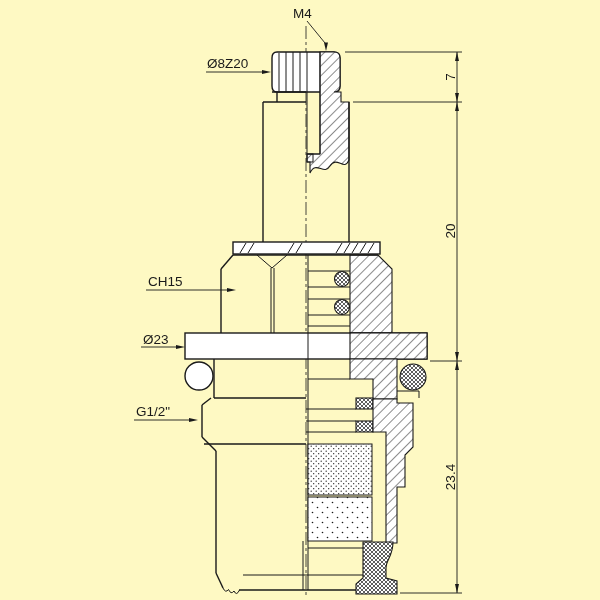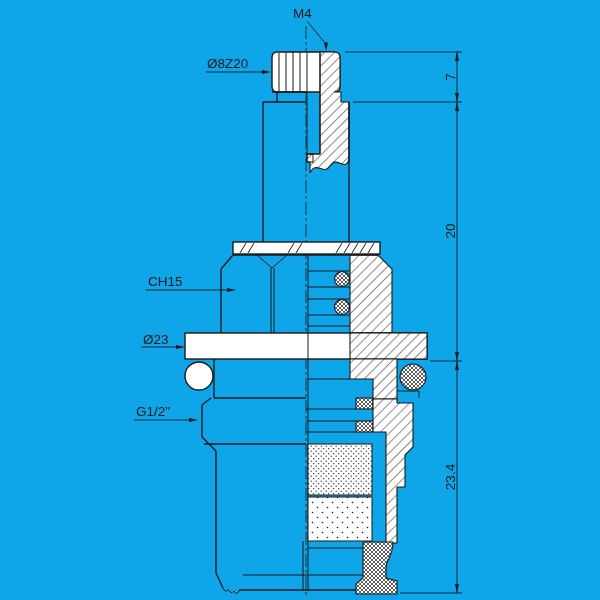--- a/index.html
+++ b/index.html
@@ -1,16 +1,16 @@
 <!DOCTYPE html>
 <html><head>
 <meta charset="utf-8">
 <style>
   html,body{margin:0;padding:0;background:#ffffff;}
-  .canvas{width:600px;height:600px;background:#0ea5e9;position:relative;overflow:hidden;
+  .canvas{width:600px;height:600px;background:#fef9c3;position:relative;overflow:hidden;
           font-family:"Liberation Sans", sans-serif;}
   svg text{font-family:"Liberation Sans", sans-serif;font-size:13.5px;fill:#1a1a1a;}
   .ol{fill:none;stroke:#1a1a1a;stroke-width:1.4;}
   .olw{fill:#ffffff;stroke:#1a1a1a;stroke-width:1.4;}
   .thin{fill:none;stroke:#1a1a1a;stroke-width:1;}
   .dim{fill:none;stroke:#1a1a1a;stroke-width:0.9;}
   .arr{fill:#1a1a1a;stroke:none;}
   .cl{fill:none;stroke:#1a1a1a;stroke-width:0.8;stroke-dasharray:13 3 3 3;}
   .hsec{fill:url(#h45);stroke:#1a1a1a;stroke-width:1.1;}
   .xsec{fill:url(#xh);stroke:#1a1a1a;stroke-width:1.1;}

